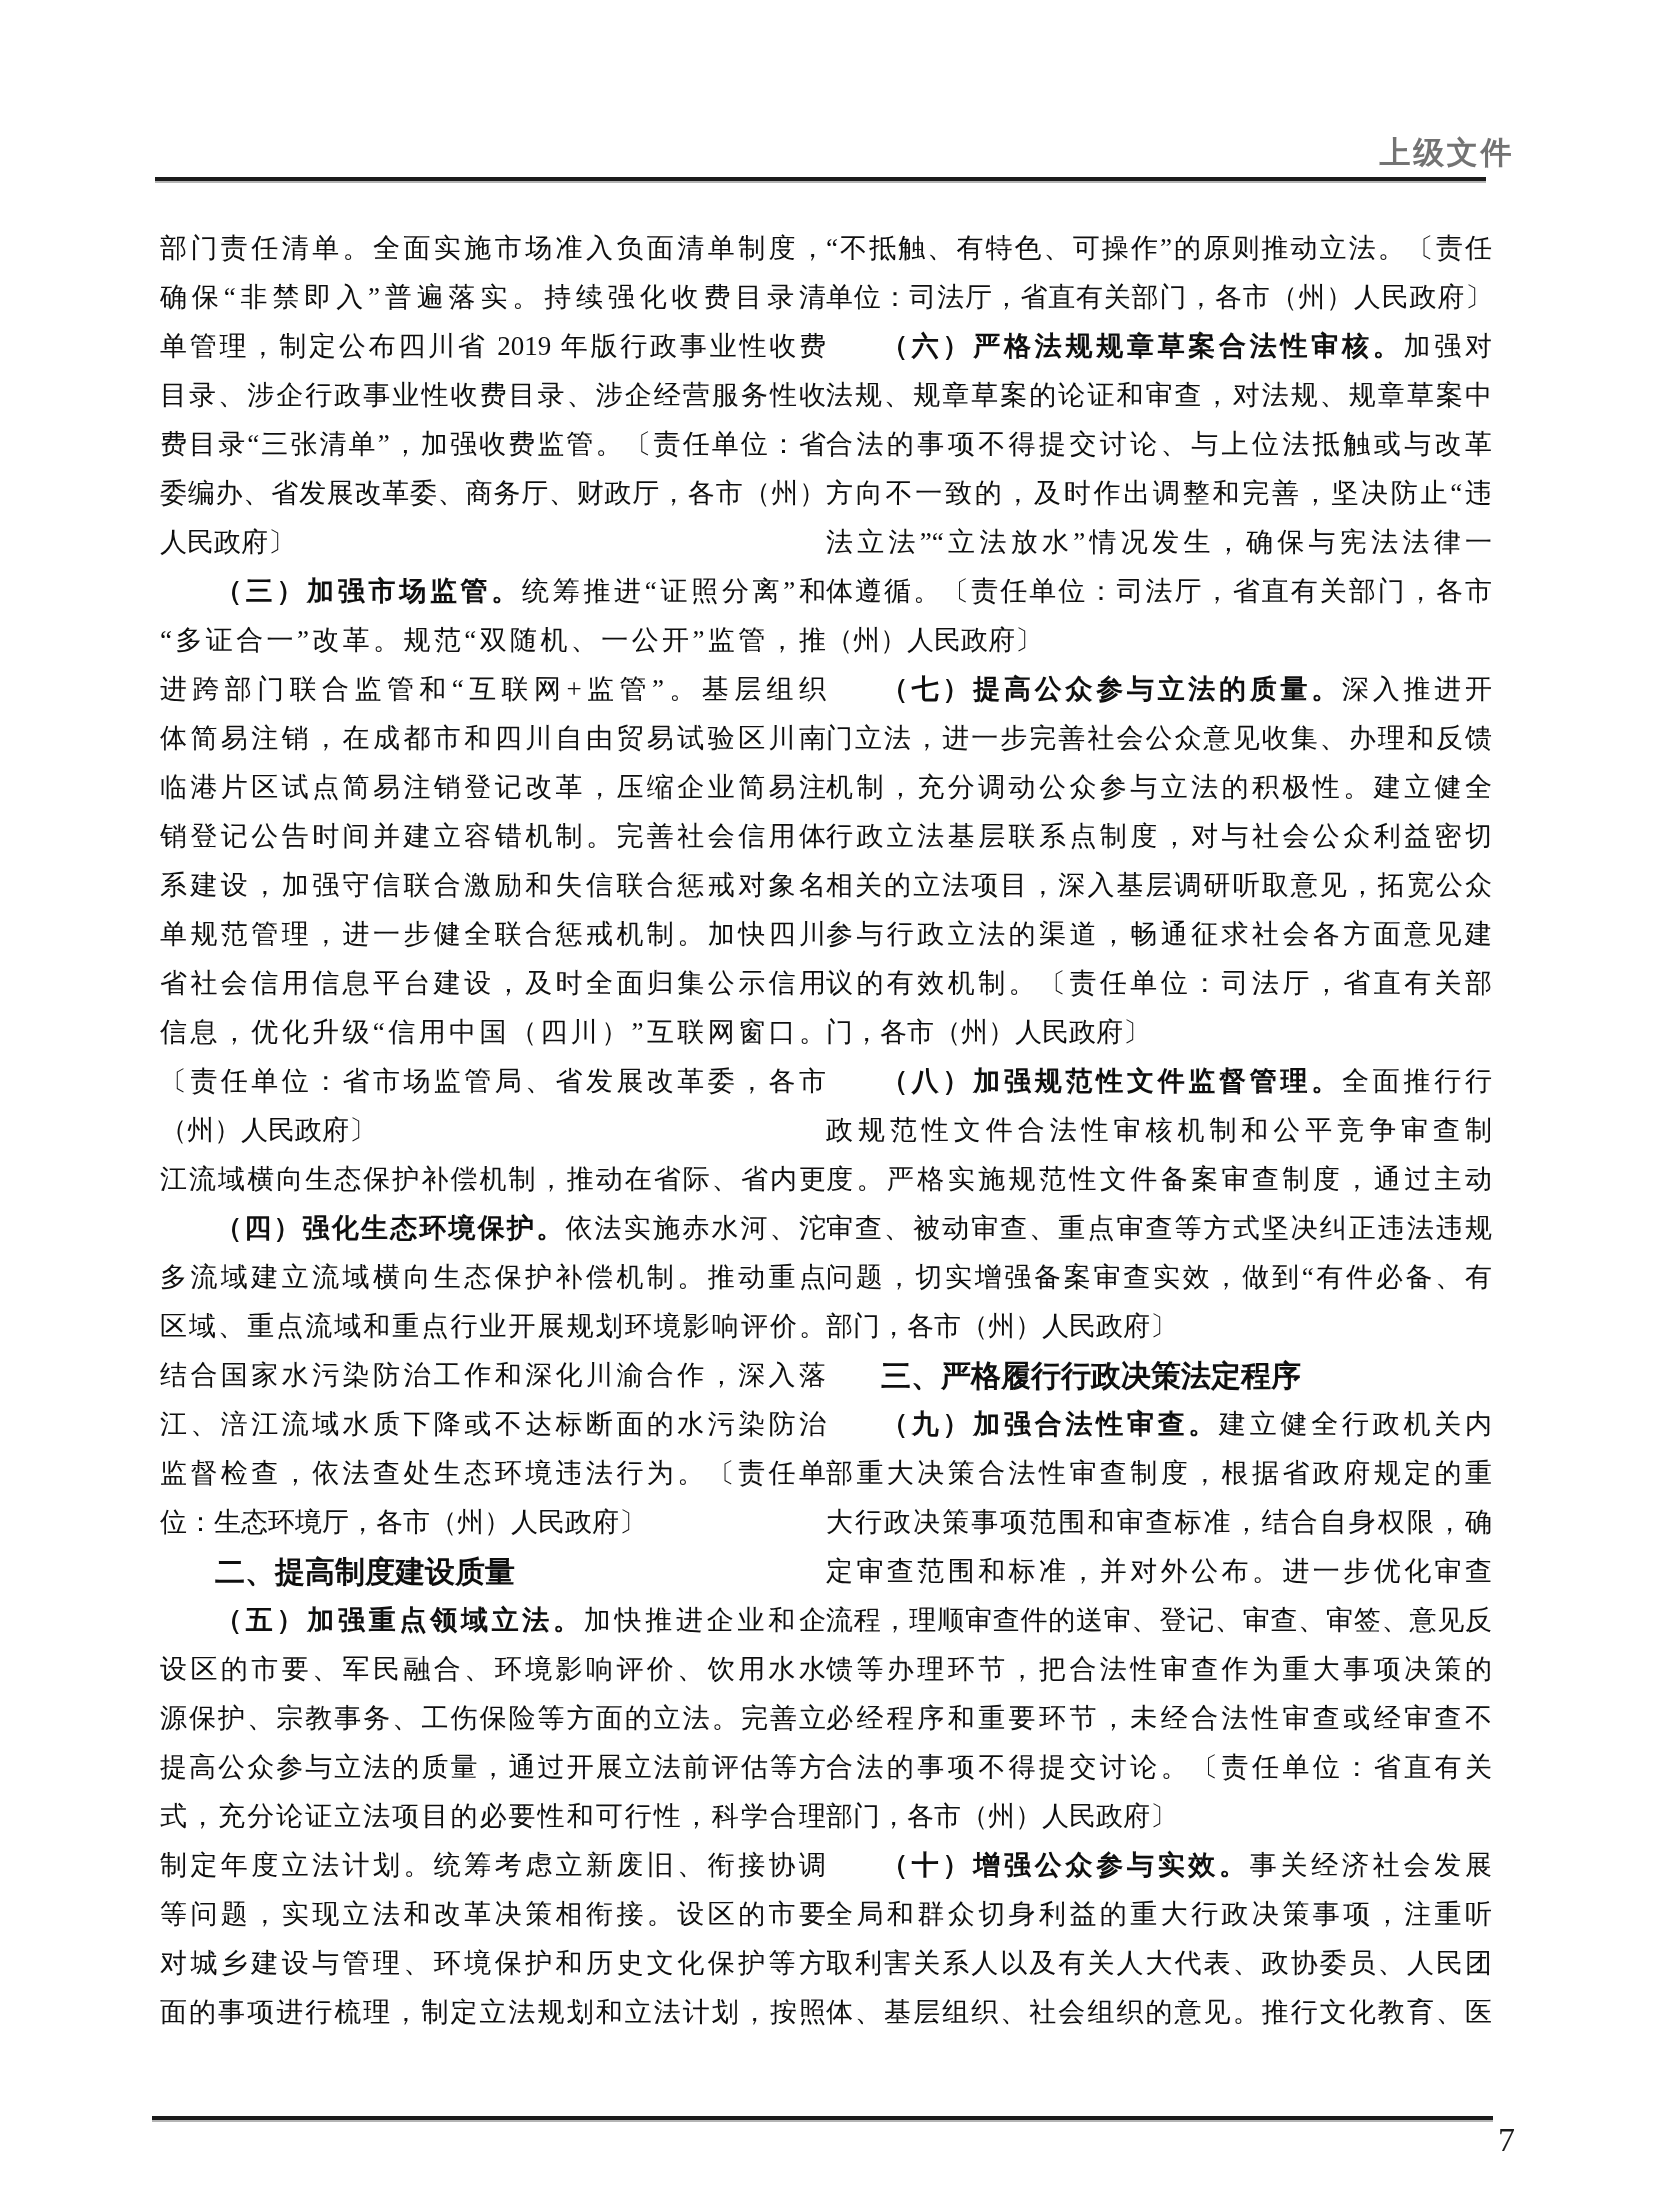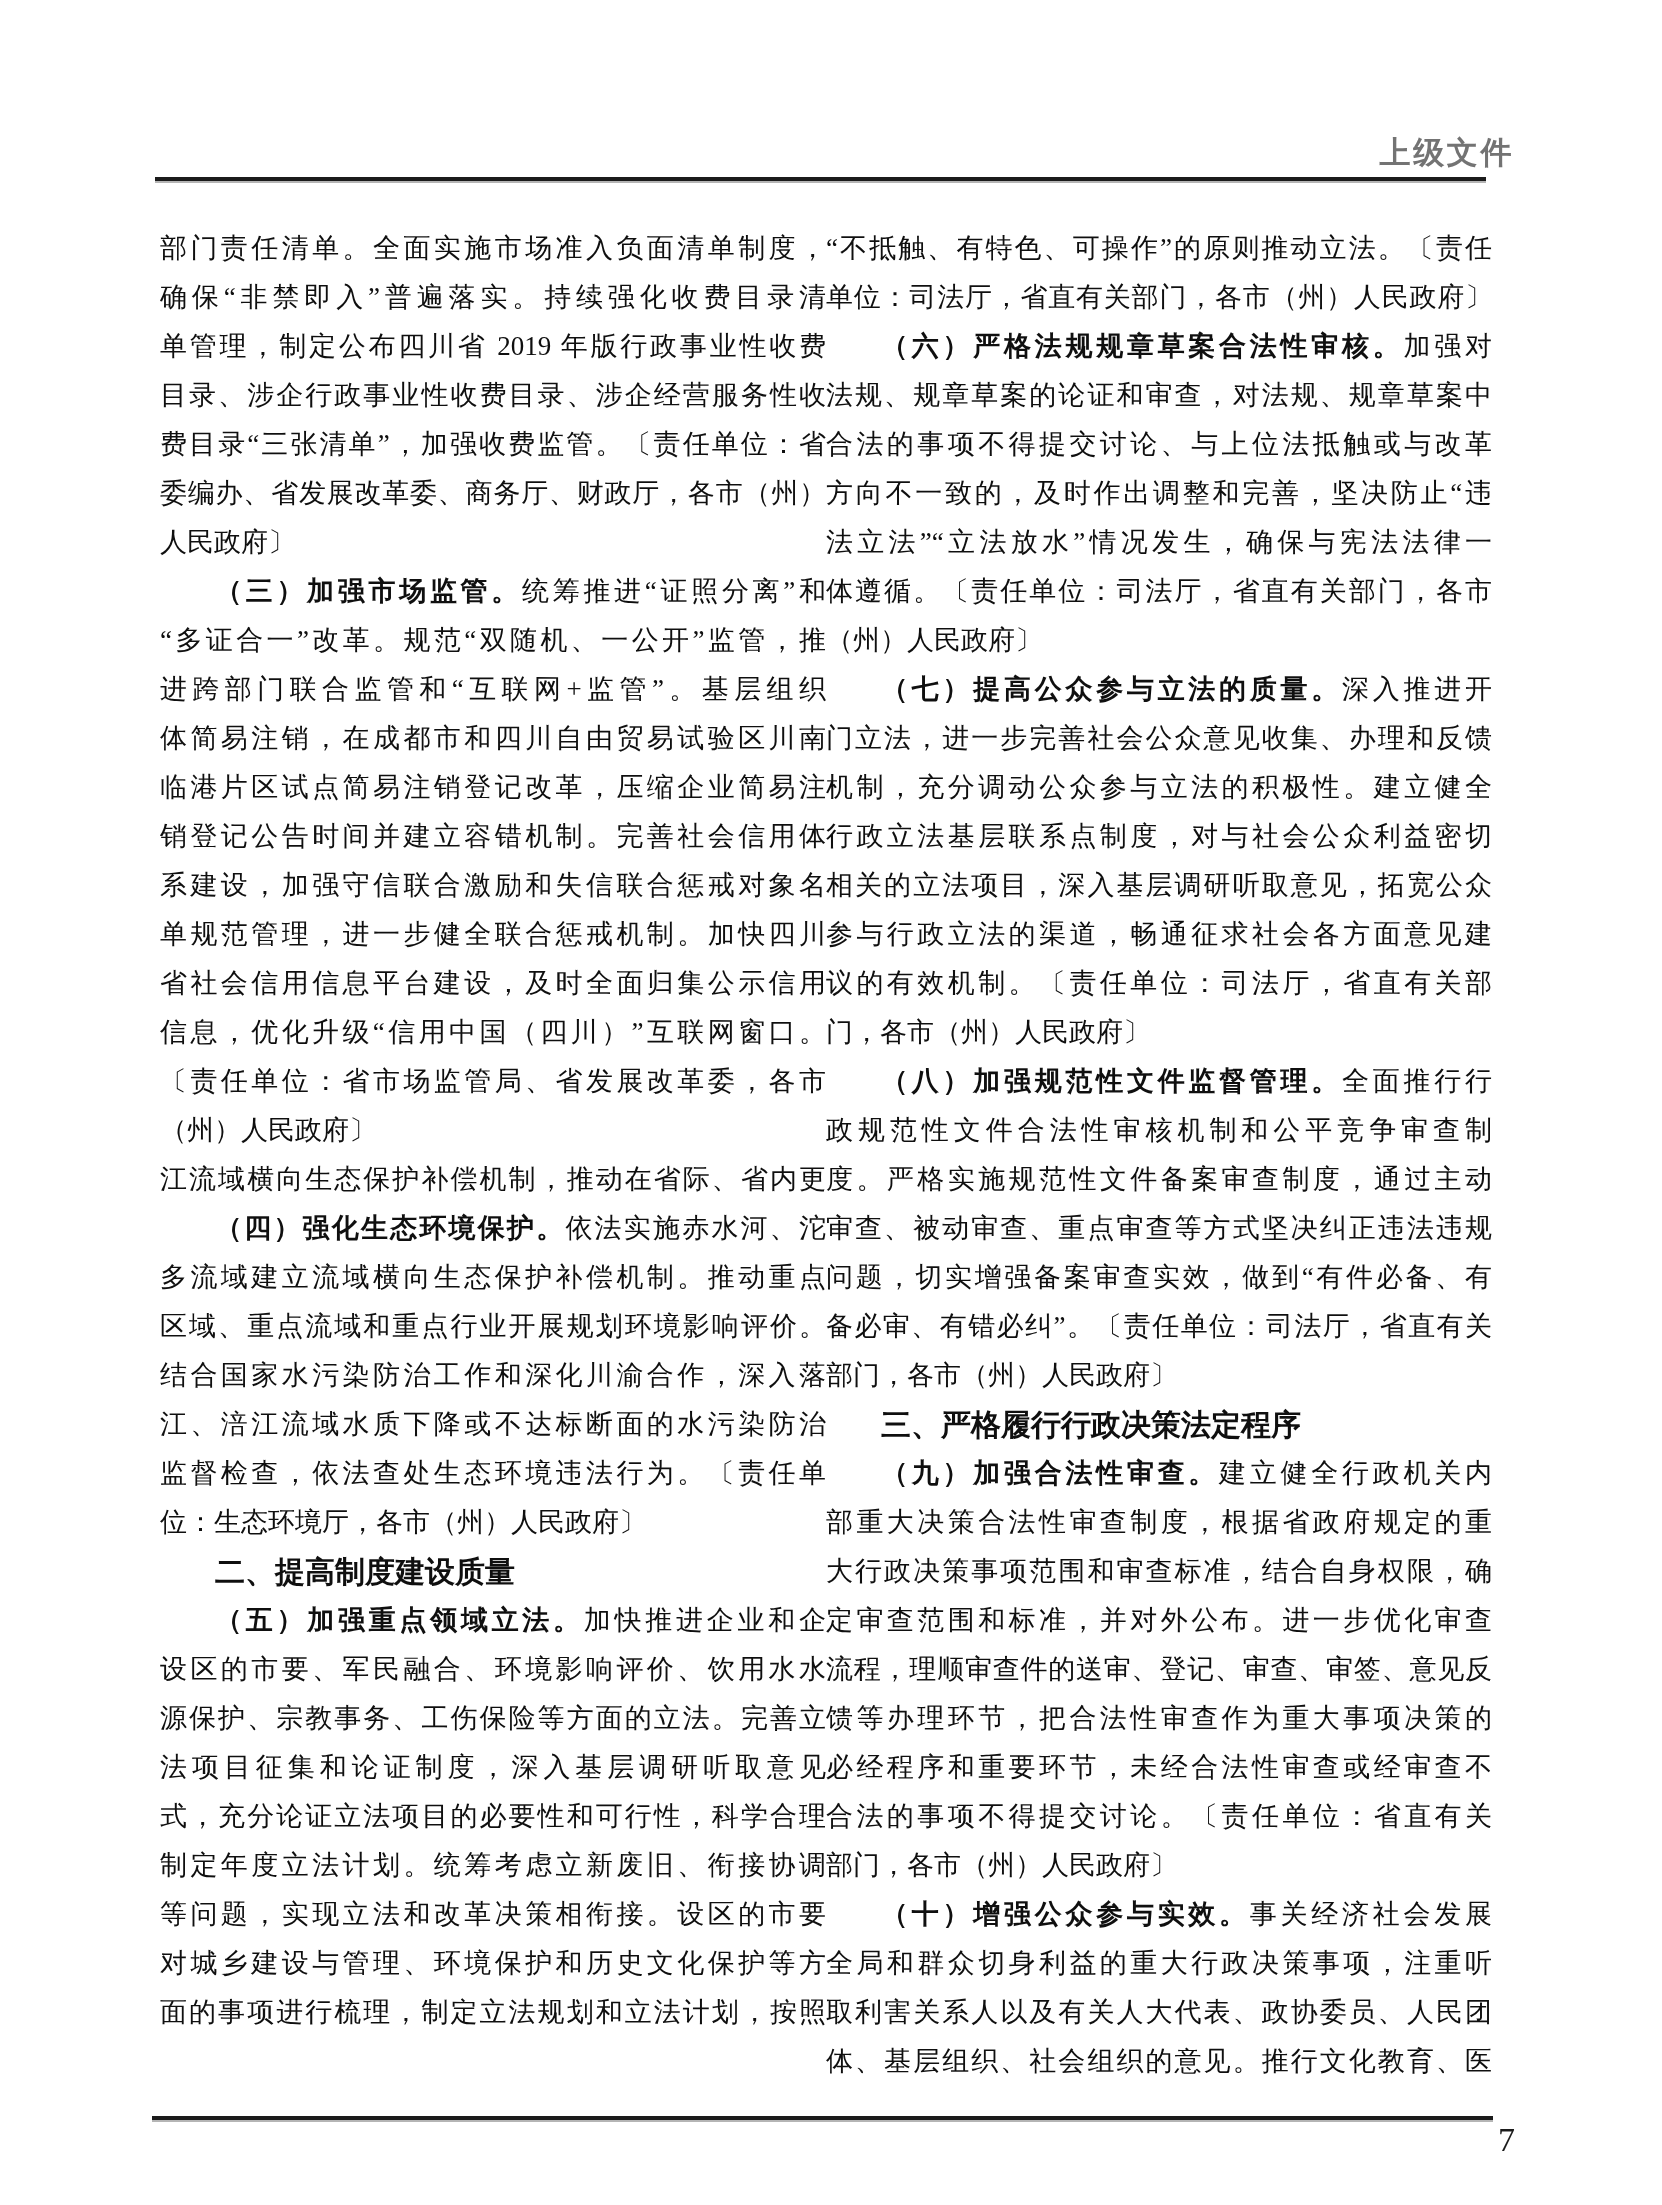--- a/index.html
+++ b/index.html
@@ -92,21 +92,21 @@
         <p class="line">多流域建立流域横向生态保护补偿机制。推动重点</p>
         <p class="line">区域、重点流域和重点行业开展规划环境影响评价。</p>
         <p class="line">结合国家水污染防治工作和深化川渝合作，深入落</p>
         <p class="line">江、涪江流域水质下降或不达标断面的水污染防治</p>
         <p class="line">监督检查，依法查处生态环境违法行为。〔责任单</p>
         <p class="line end">位：生态环境厅，各市（州）人民政府〕</p>
         <p class="line heading indent end">二、提高制度建设质量</p>
         <p class="line indent"><span class="item-head">（五）加强重点领域立法。</span>加快推进企业和企</p>
         <p class="line">设区的市要、军民融合、环境影响评价、饮用水水</p>
         <p class="line">源保护、宗教事务、工伤保险等方面的立法。完善立</p>
-        <p class="line">法项目征集和论证制度，深入基层调研听取意见</p>
+        <p class="line">提高公众参与立法的质量，通过开展立法前评估等方</p>
         <p class="line">式，充分论证立法项目的必要性和可行性，科学合理</p>
         <p class="line">制定年度立法计划。统筹考虑立新废旧、衔接协调</p>
         <p class="line">等问题，实现立法和改革决策相衔接。设区的市要</p>
         <p class="line">对城乡建设与管理、环境保护和历史文化保护等方</p>
         <p class="line">面的事项进行梳理，制定立法规划和立法计划，按照</p>
       </div>
     <div class="column">
         <p class="line">“不抵触、有特色、可操作”的原则推动立法。〔责任</p>
         <p class="line">单位：司法厅，省直有关部门，各市（州）人民政府〕</p>
         <p class="line indent"><span class="item-head">（六）严格法规规章草案合法性审核。</span>加强对</p>
@@ -122,21 +122,20 @@
         <p class="line">行政立法基层联系点制度，对与社会公众利益密切</p>
         <p class="line">相关的立法项目，深入基层调研听取意见，拓宽公众</p>
         <p class="line">参与行政立法的渠道，畅通征求社会各方面意见建</p>
         <p class="line">议的有效机制。〔责任单位：司法厅，省直有关部</p>
         <p class="line end">门，各市（州）人民政府〕</p>
         <p class="line indent"><span class="item-head">（八）加强规范性文件监督管理。</span>全面推行行</p>
         <p class="line">政规范性文件合法性审核机制和公平竞争审查制</p>
         <p class="line">度。严格实施规范性文件备案审查制度，通过主动</p>
         <p class="line">审查、被动审查、重点审查等方式坚决纠正违法违规</p>
         <p class="line">问题，切实增强备案审查实效，做到“有件必备、有</p>
-        <p class="line">备必审、有错必纠”。〔责任单位：司法厅，省直有关</p>
         <p class="line end">部门，各市（州）人民政府〕</p>
         <p class="line heading indent end">三、严格履行行政决策法定程序</p>
         <p class="line indent"><span class="item-head">（九）加强合法性审查。</span>建立健全行政机关内</p>
         <p class="line">部重大决策合法性审查制度，根据省政府规定的重</p>
         <p class="line">大行政决策事项范围和审查标准，结合自身权限，确</p>
         <p class="line">定审查范围和标准，并对外公布。进一步优化审查</p>
         <p class="line">流程，理顺审查件的送审、登记、审查、审签、意见反</p>
         <p class="line">馈等办理环节，把合法性审查作为重大事项决策的</p>
         <p class="line">必经程序和重要环节，未经合法性审查或经审查不</p>
         <p class="line">合法的事项不得提交讨论。〔责任单位：省直有关</p>

